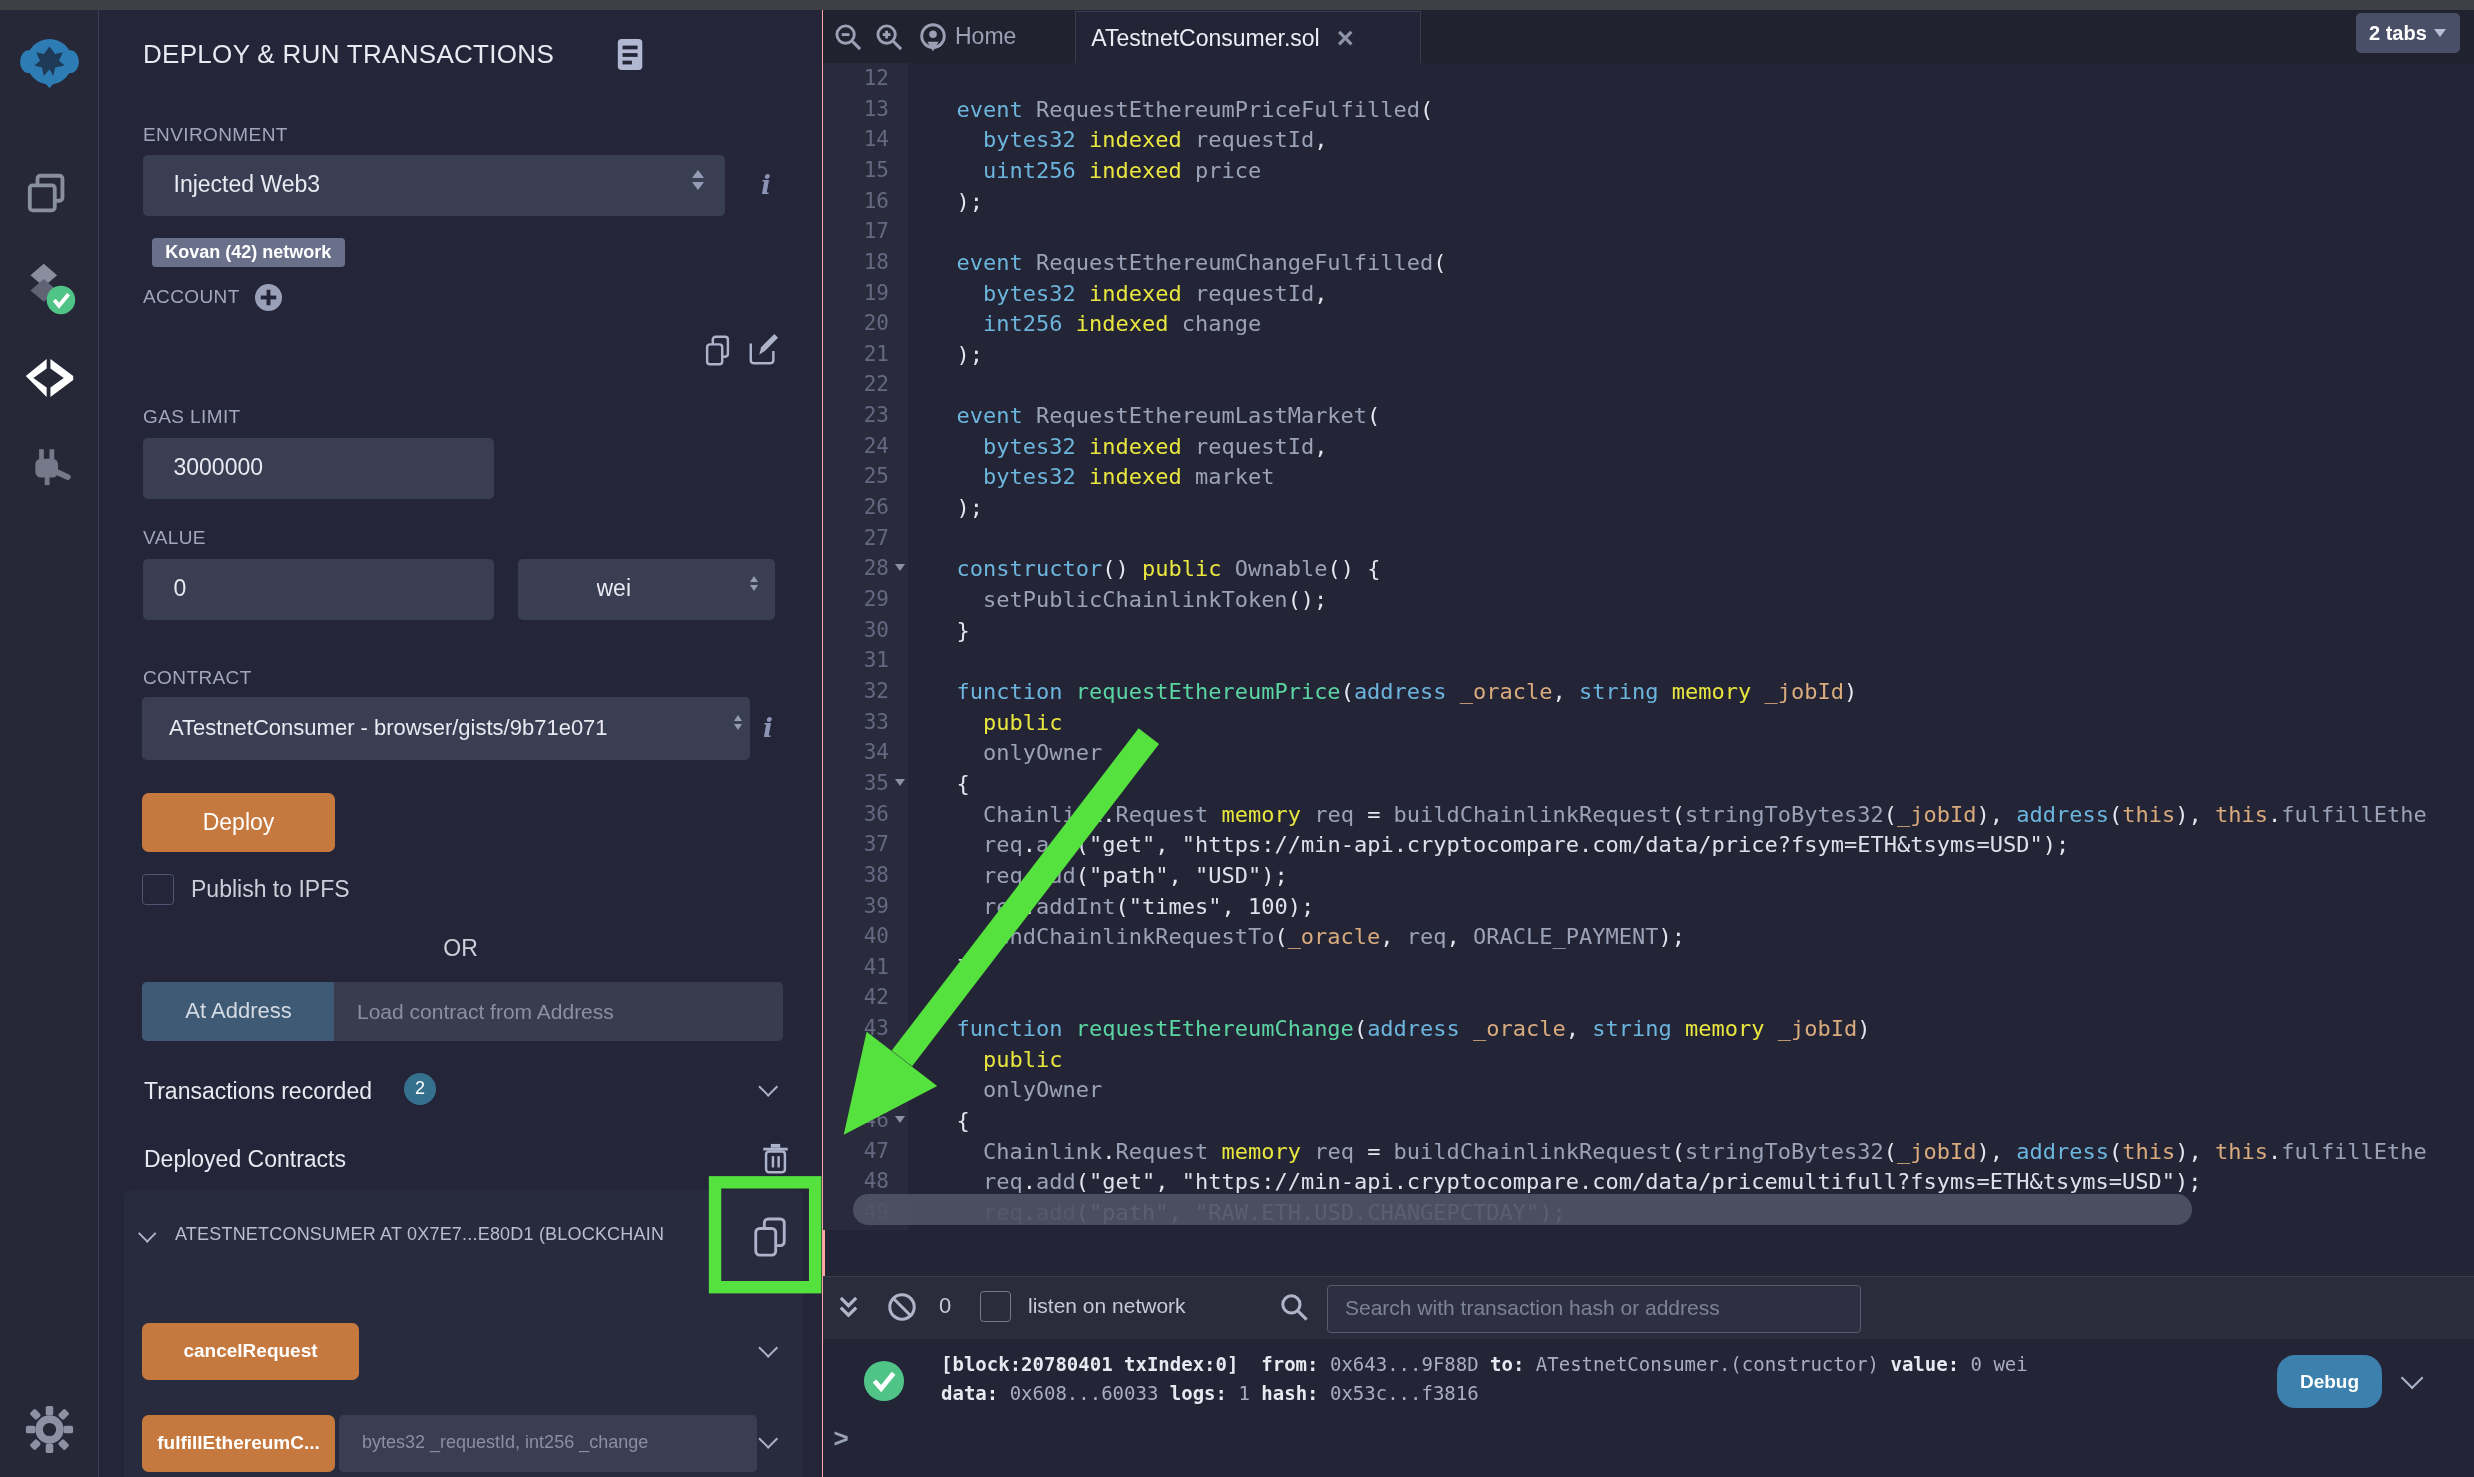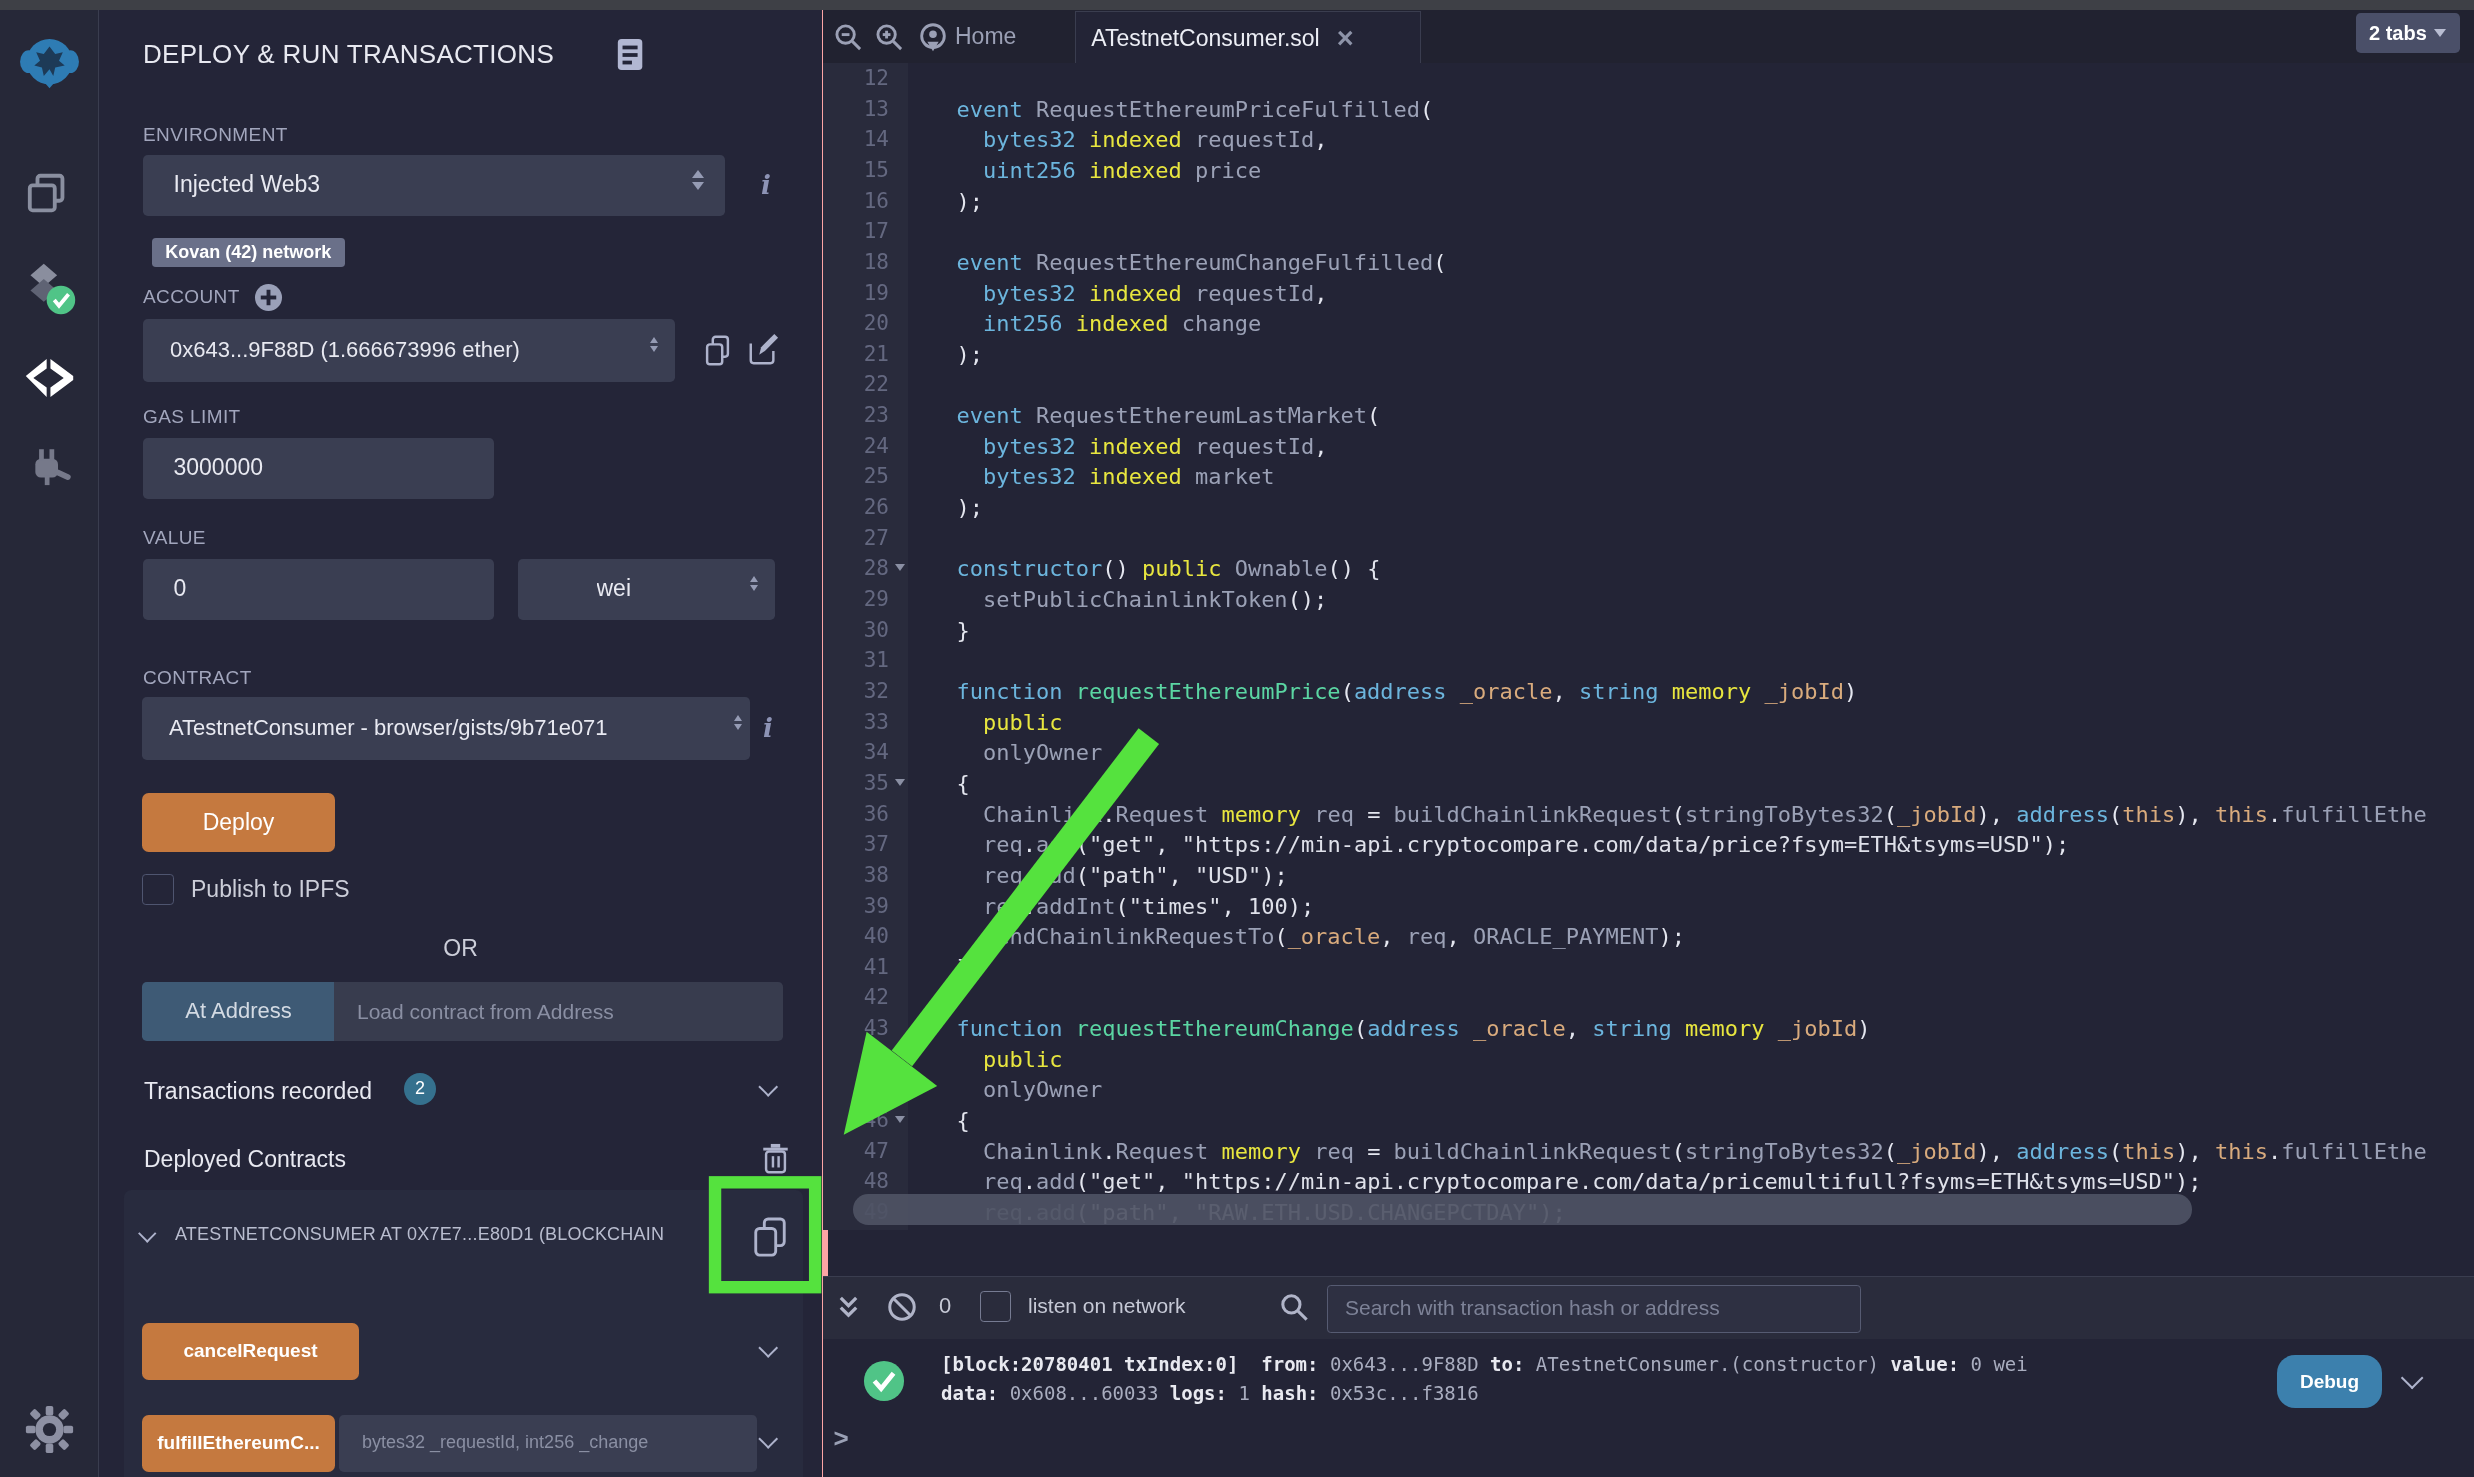--- a/index.html
+++ b/index.html
@@ -5,21 +5,21 @@
   html,body{margin:0;padding:0;background:#232436;}
   #app{position:relative;width:2475px;height:1478px;overflow:hidden;
        font-family:"Liberation Sans",sans-serif;color:#e6e7ee;background:#232436;}
   .abs{position:absolute;}
   
   .topstrip{left:0;top:0;width:2475px;height:9.5px;background:#3e4046;}
   
   .iconbar{left:0;top:9.5px;width:98px;height:1468px;background:#262838;border-right:1px solid #3a3d4f;}
   .ibar-item{position:absolute;left:0;width:98px;display:flex;justify-content:center;}
   
-  .panel{left:99px;top:9.5px;width:723px;height:1468px;background:#242538;border-right:6px solid #fca5a5;}
+  .panel{left:99px;top:9.5px;width:723px;height:1468px;background:#242538;border-right:3px solid #fca5a5;}
   .lbl{font-size:19px;color:#a2a6bd;letter-spacing:0.4px;}
   .whit{color:#e8e9f1;}
   .sel,.inp{background:#3a3e52;border-radius:4.8px;color:#e8e9f1;}
   .seltxt{font-size:23px;color:#e8e9f1;white-space:nowrap;overflow:hidden;}
   .spin{position:absolute;display:flex;flex-direction:column;gap:3.8px;align-items:center;}
   .tri-up{width:0;height:0;border-left:6.7px solid transparent;border-right:6.7px solid transparent;border-bottom:8.6px solid #959bb4;}
   .tri-dn{width:0;height:0;border-left:6.7px solid transparent;border-right:6.7px solid transparent;border-top:8.6px solid #959bb4;}
   .spin.sm .tri-up{border-left-width:4.8px;border-right-width:4.8px;border-bottom-width:6.7px;}
   .spin.sm .tri-dn{border-left-width:4.8px;border-right-width:4.8px;border-top-width:6.7px;}
   .chev{display:inline-block;width:12.4px;height:12.4px;border-right:2.9px solid #aeb3cc;border-bottom:2.9px solid #aeb3cc;transform:rotate(45deg);}
@@ -146,27 +146,20 @@
     <div class="abs infoi" style="left:662px;top:160px;">i</div>
     <div class="abs badge-kovan" style="left:53px;top:228px;">Kovan (42) network</div>
 
     <div class="abs lbl" style="left:44px;top:276px;">ACCOUNT</div>
     <div class="abs" style="left:155px;top:273px;">
       <svg width="29" height="29" viewBox="0 0 30 30">
         <circle cx="15" cy="15" r="14" fill="#9aa0b8"></circle>
         <rect x="13" y="7" width="4" height="16" fill="#242538"></rect>
         <rect x="7" y="13" width="16" height="4" fill="#242538"></rect>
       </svg>
-    </div>
-    <div class="abs sel" style="left:44px;top:309px;width:532px;height:63px;">
-      <div class="abs seltxt" style="left:27px;top:18px;width:448px;font-size:22px;">0x643...9F88D (1.666673996 ether)</div>
-      <div class="spin sm" style="right:17px;top:18px;">
-        <div class="tri-up"></div>
-          <div class="tri-dn"></div>
-      </div>
     </div>
     <div class="abs" style="left:604px;top:324px;">
       <svg width="29" height="34" viewBox="0 0 30 36">
         <rect x="10" y="3" width="16" height="21" rx="3" fill="none" stroke="#aeb3cc" stroke-width="2.6"></rect>
         <rect x="4" y="11" width="16" height="21" rx="3" fill="#242538" stroke="#aeb3cc" stroke-width="2.6"></rect>
       </svg>
     </div>
     <div class="abs" style="left:648px;top:324px;">
       <svg width="32" height="32" viewBox="0 0 34 34">
         <path d="M4 10 L4 28 Q4 31 7 31 L25 31 Q28 31 28 28 L28 18" fill="none" stroke="#aeb3cc" stroke-width="2.6"></path>

